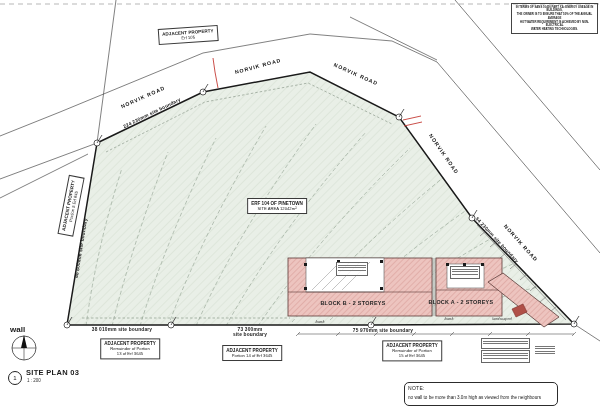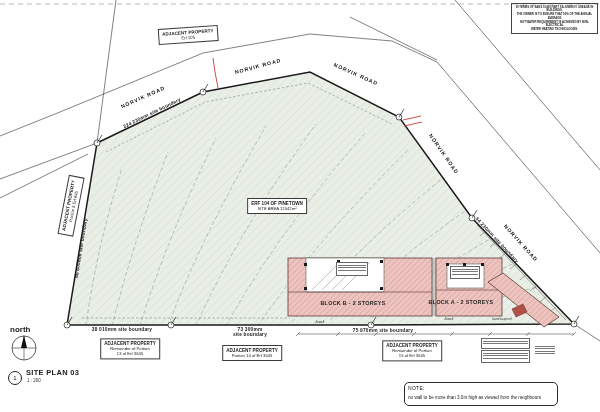--- a/index.html
+++ b/index.html
@@ -265,21 +265,21 @@
       <div class="tl"></div>
       <div class="tl"></div>
   </div>
   <div class="micro" style="left:534px;top:344px;width:22px;height:14px;">
     <div class="tl"></div>
       <div class="tl"></div>
       <div class="tl"></div>
       <div class="tl"></div>
   </div>
 
-  <div id="north-lbl">north</div>
+  <div id="north-lbl">wall</div>
   <div id="plan-no">1</div>
   <div id="plan-title">SITE PLAN 03</div>
   <div id="plan-scale">1 : 200</div>
 
   <div id="note-box">
     <div class="nh">NOTE:</div>
     <div class="nb">no wall to be more than 3.0m high as viewed from the neighbours</div>
   </div>
 
   <div id="disclaimer">

